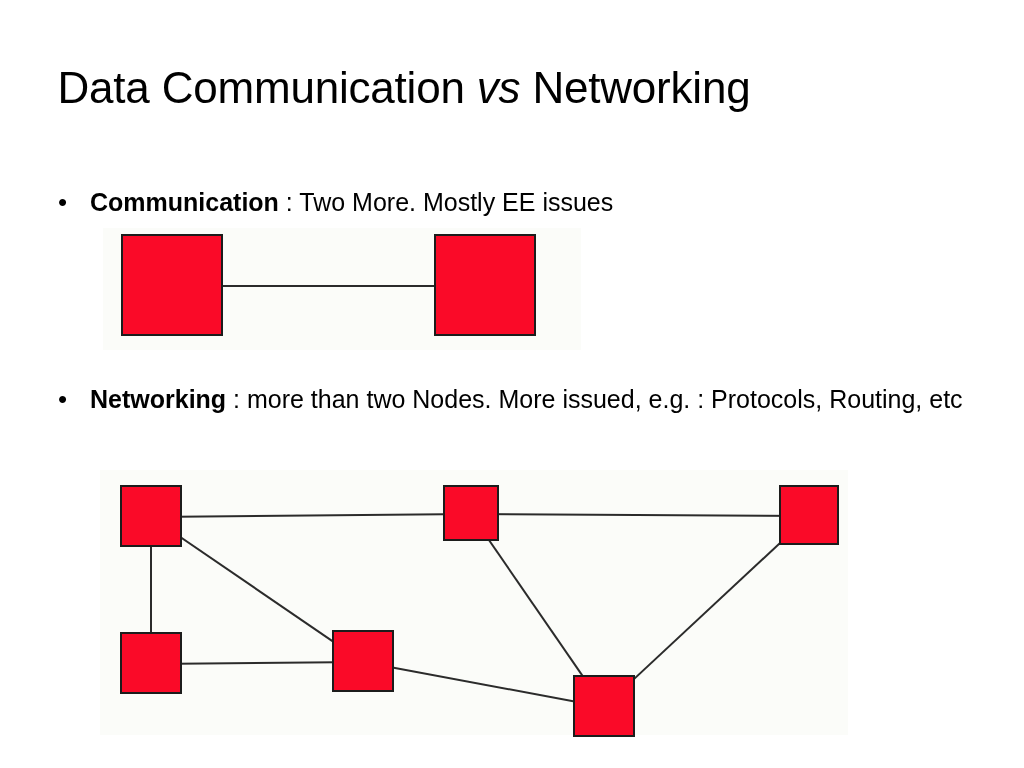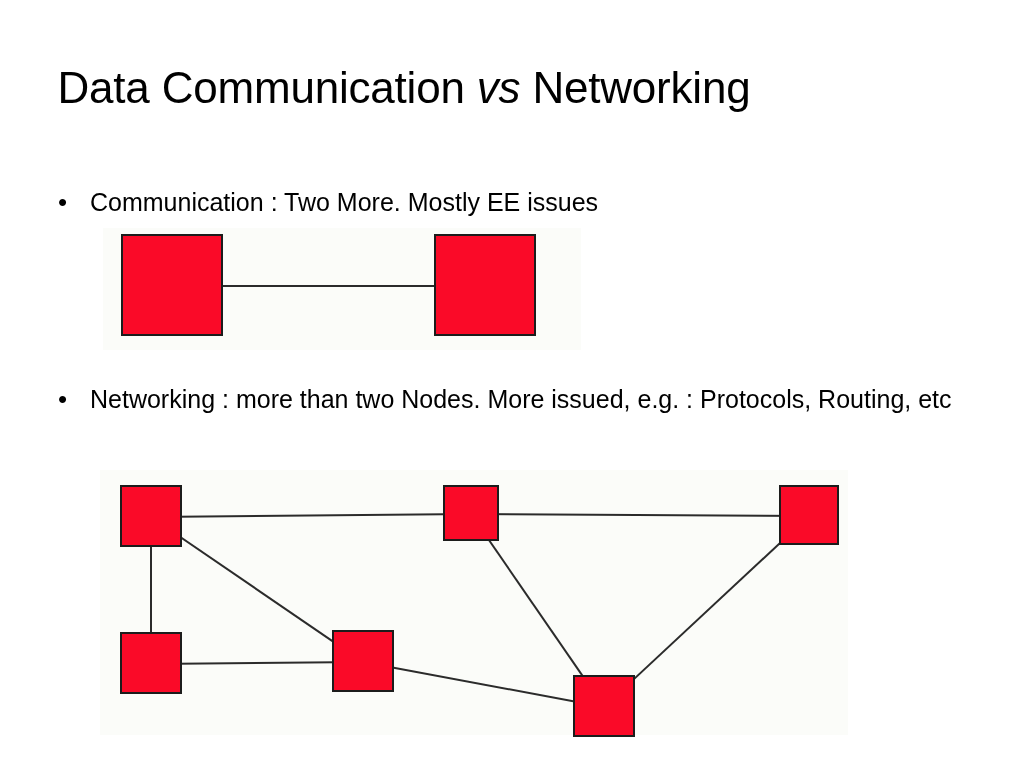--- a/index.html
+++ b/index.html
@@ -52,21 +52,21 @@
     font-size: 26px;
     line-height: 34px;
     text-align: left;
   }
   .bullet-text {
     font-size: 25px;
     line-height: 35px;
     flex: 1 1 auto;
   }
   .bullet-text b {
-    font-weight: 400;
+    font-weight: 700;
   }
   
   .diagram {
     position: absolute;
     background: #fbfcf9;
   }
   #diagram-communication {
     left: 103px;
     top: 228px;
     width: 478px;

